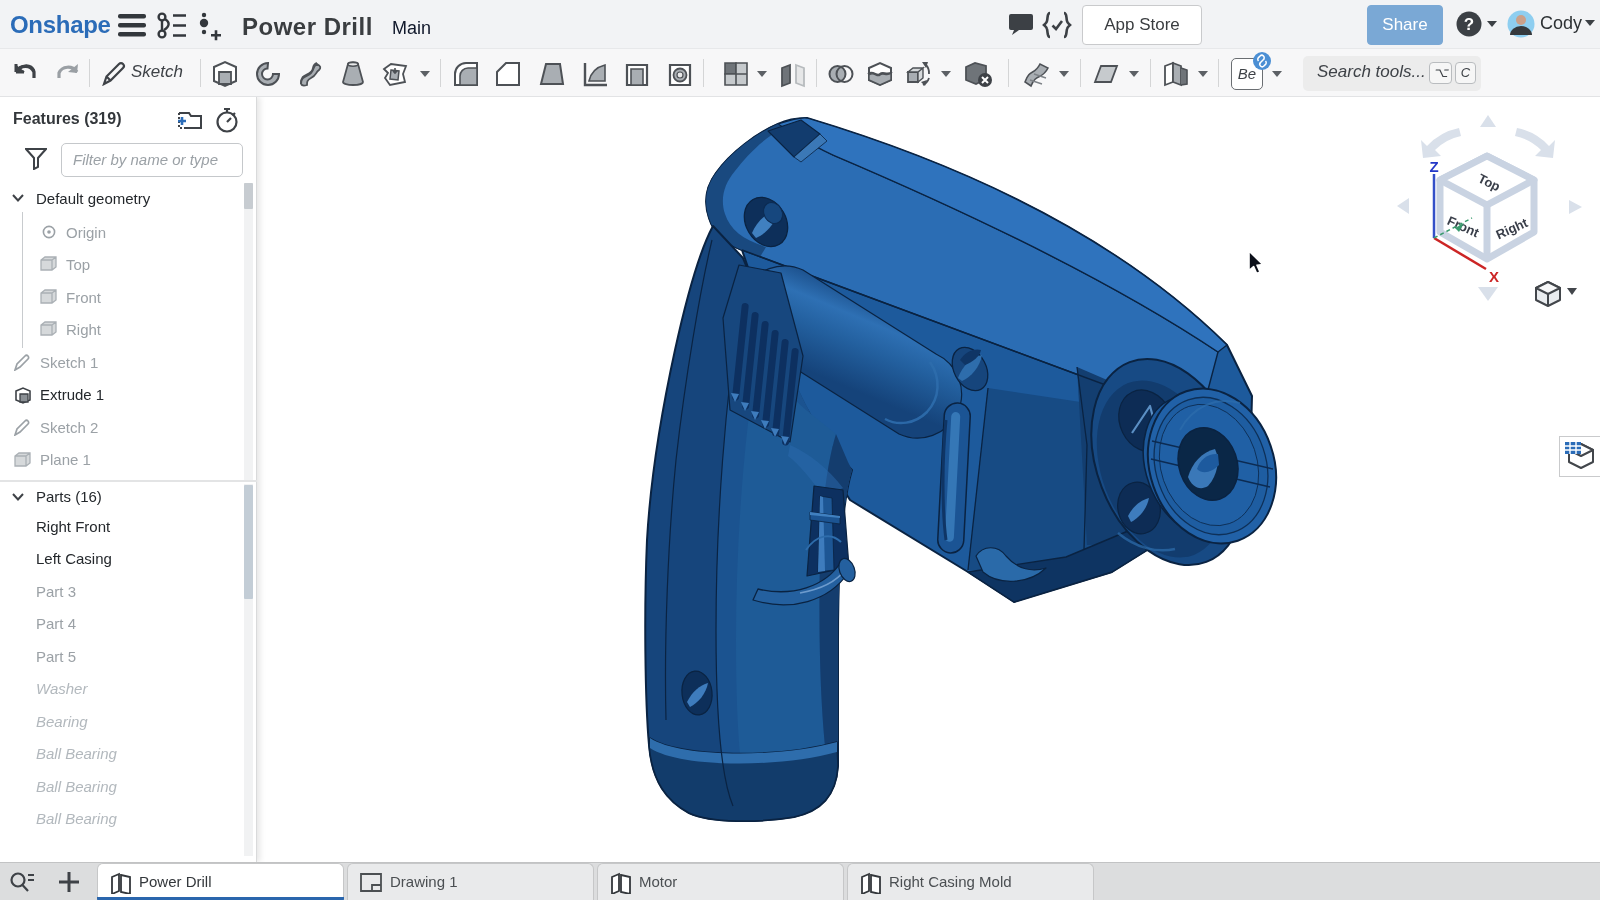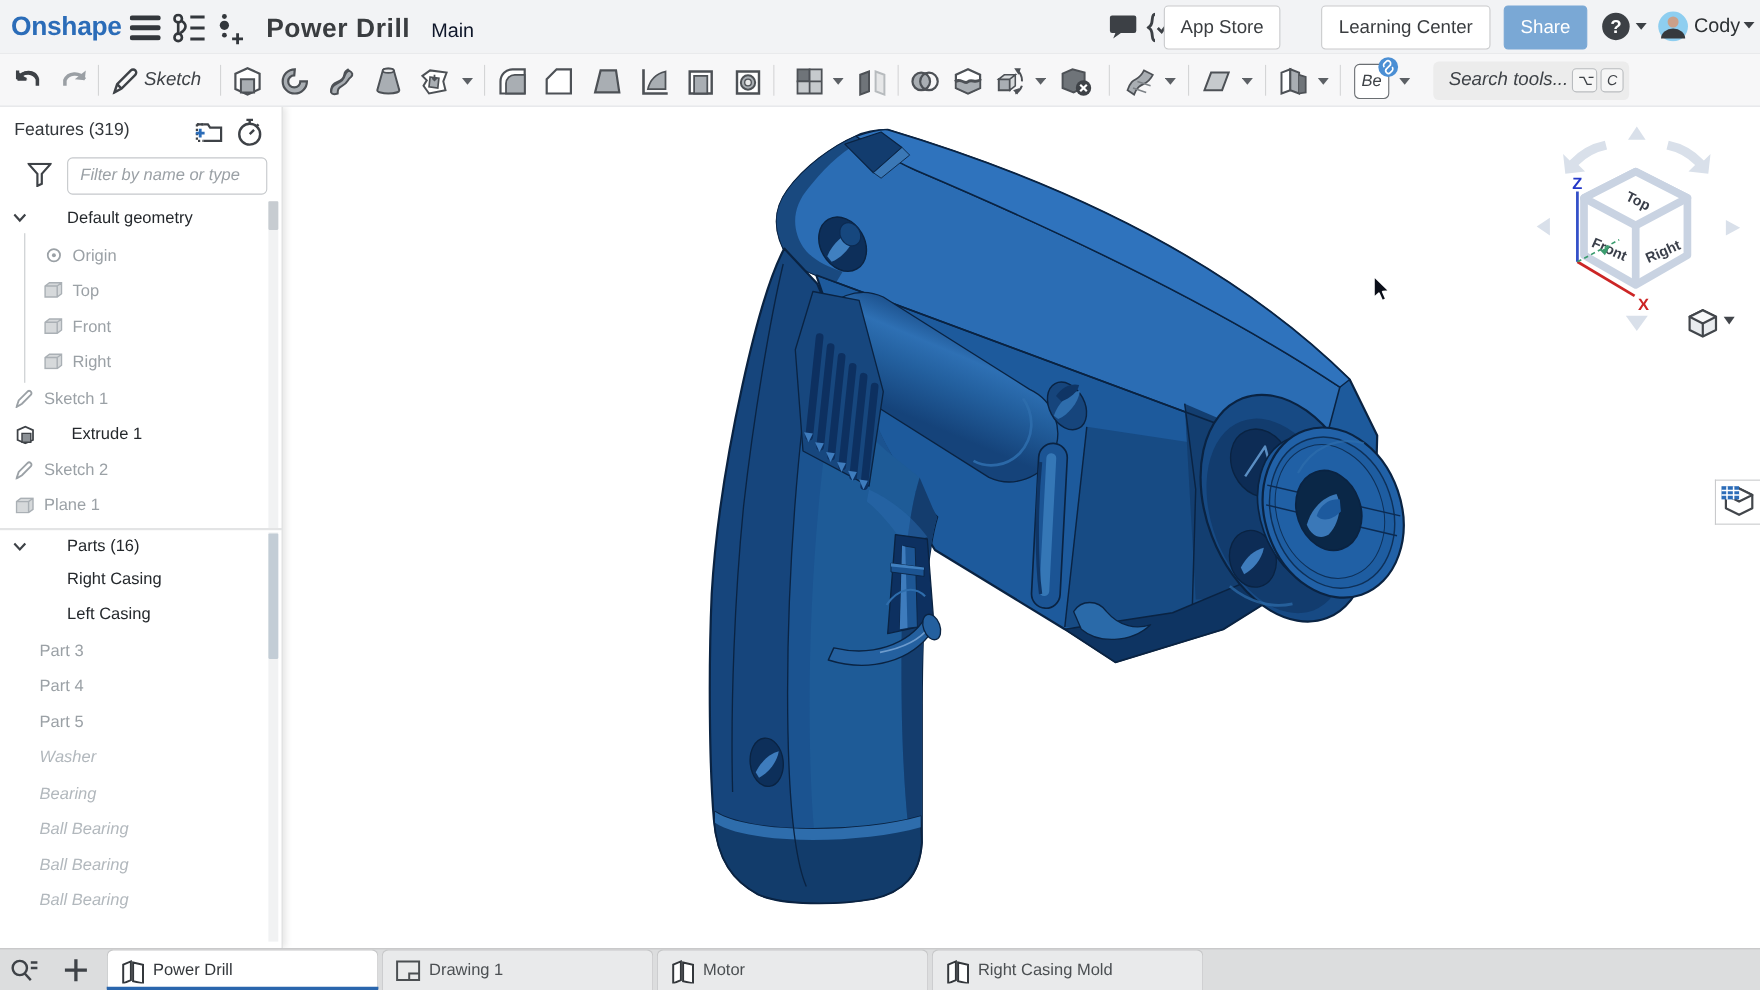--- a/index.html
+++ b/index.html
@@ -11,21 +11,21 @@
 #leftpanel { position:absolute; left:0; top:97px; width:257px; height:765px; background:#fff; border-right:1px solid #d9dadb; box-shadow:3px 0 6px rgba(0,0,0,0.10); z-index:20; }
 #tabbar { position:absolute; left:0; top:862px; width:1600px; height:38px; background:#dcddde; border-top:1px solid #c2c3c4; z-index:40; }
 .logo { position:absolute; left:10px; top:11px; font-size:24px; font-weight:700; color:#2b6cb8; letter-spacing:-0.3px; }
 .doctitle { position:absolute; left:242px; top:13px; font-size:24px; font-weight:700; color:#3a3d40; letter-spacing:0.5px; }
 .docver { position:absolute; left:392px; top:18px; font-size:18px; color:#0f172a; }
 .hbtn { position:absolute; top:5px; height:40px; background:#fff; border:1px solid #c9cacc; border-radius:4px; font-size:17px; color:#3a3d40; text-align:center; line-height:38px; }
 .sharebtn { position:absolute; top:5px; height:40px; background:#7aa8d5; border:1px solid #7aa8d5; border-radius:4px; font-size:17px; color:#fff; text-align:center; line-height:38px; }
 .tdiv { position:absolute; top:10px; width:1px; height:28px; background:#d4d5d6; }
 .ticon { position:absolute; top:11px; }
 .chev { position:absolute; top:20px; width:10px; height:10px; }
-.black { color:#24282c;margin-left:25px; }
+.black { color:#24282c; }
 .gray { color:#9ba1a6; }
 .lgray { color:#b2b8bd;font-style:italic; }
 .ptab { position:absolute; top:0px; height:38px; background:#e9eaeb; border:1px solid #c6c7c8; border-bottom:none; border-radius:6px 6px 0 0; font-size:15px; color:#4b4f52; }
 .ptab.active { background:#fff; }
 </style>
 </head>
 <body>
 
 <div id="viewport">
   <svg width="1600" height="765" viewBox="0 97 1600 765" style="position:absolute;left:0;top:0">
@@ -222,22 +222,21 @@
   <svg class="abs" style="left:1008px;top:13px" width="26" height="24">
       <path d="M3 1 h20 a2 2 0 0 1 2 2 v12 a2 2 0 0 1 -2 2 h-12 l-7 5 2-5 h-3 a2 2 0 0 1 -2 -2 v-12 a2 2 0 0 1 2 -2 z" fill="#3c4045"></path>
     </svg>
 
   <svg class="abs" style="left:1042px;top:11px" width="30" height="28" fill="none" stroke="#3c4045" stroke-width="2.6">
     <path d="M8 2 C4 2 6 8 2 8 M8 26 C4 26 6 20 2 20 M8 2 C6 6 8 10 8 14 C8 18 6 22 8 26" stroke-width="0" fill="none"></path>
     <path d="M8 2 C5 2 6 6 5 10 C4.5 12.5 3 13 2 14 C3 15 4.5 15.5 5 18 C6 22 5 26 8 26"></path>
     <path d="M22 2 C25 2 24 6 25 10 C25.5 12.5 27 13 28 14 C27 15 25.5 15.5 25 18 C24 22 25 26 22 26"></path>
     <path d="M10.5 14.5 l3.5 3.5 l6 -8"></path>
   </svg>
-  <div class="hbtn" style="left:1058px;width:106px">App Store</div>
-  <div class="hbtn" style="left:1201px;width:154px">Learning Center</div>
+  <div class="hbtn" style="left:1082px;width:120px">App Store</div>
   <div class="sharebtn" style="left:1367px;width:76px">Share</div>
 
   <svg class="abs" style="left:1456px;top:11px" width="42" height="28">
     <circle cx="13" cy="13" r="12.5" fill="#3c4045"></circle>
     <text x="13" y="19" font-size="17" font-weight="bold" fill="#fff" text-anchor="middle" font-family="Liberation Sans">?</text>
     <path d="M31 10 l5 6 5-6 z" fill="#3c4045"></path>
   </svg>
 
   <svg class="abs" style="left:1507px;top:10px" width="28" height="28">
     <circle cx="14" cy="14" r="13.5" fill="#8ecef0"></circle>
@@ -405,21 +404,21 @@
   <svg class="chev" style="left:1272px">
       <path d="M0 2 l5 6 5-6 z" fill="#5c6065"></path>
     </svg>
 
   <div class="abs" style="left:1303px;top:7px;width:178px;height:35px;background:#ececec;border-radius:5px"></div>
   <div class="abs" style="left:1317px;top:13px;font-size:17px;color:#3e4247">Search tools...</div>
   <div class="abs" style="left:1429px;top:13px;width:23px;height:22px;background:#f6f6f6;border:1px solid #b9bcbf;border-radius:4px;text-align:center;font-size:13px;line-height:20px;color:#3e4247">⌥</div>
   <div class="abs" style="left:1455px;top:13px;width:21px;height:22px;background:#f6f6f6;border:1px solid #b9bcbf;border-radius:4px;text-align:center;font-size:13px;line-height:20px;color:#3e4247">C</div>
 </div>
 <div id="leftpanel">
-  <div class="abs" style="left:13px;top:13px;font-size:16px;font-weight:400;color:#33373b">Features (319)</div>
+  <div class="abs" style="left:13px;top:13px;font-size:16px;font-weight:700;color:#33373b">Features (319)</div>
 
   <svg class="abs" style="left:177px;top:13px" width="26" height="20" fill="none" stroke="#3e4247" stroke-width="2">
     <path d="M8 3 L12 3 L14 6 L24 6 L24 18 L8 18"></path>
       <path d="M8 3 L2 3" stroke-dasharray="0"></path>
     <path d="M2 3 L8 3 M2 3 L2 18 L8 18" stroke-dasharray="2 2"></path>
     <path d="M5 7 v8 M1 11 h8" stroke="#2b6cb8" stroke-width="2.6"></path>
   </svg>
 
   <svg class="abs" style="left:215px;top:10px" width="24" height="26" fill="none" stroke="#3e4247" stroke-width="2.2">
     <circle cx="12" cy="15" r="9.5"></circle>
@@ -476,21 +475,21 @@
       <path d="M1 4 l4 -3 h11 v10 l-4 3 h-11 z M1 4 h11 v10 M12 4 l4 -3" fill="#d6d9db" stroke="#aab0b5" stroke-width="1.3"></path>
     </svg>
   <div class="abs gray" style="left:40px;top:354px;font-size:15px">Plane 1</div>
 
   <div class="abs" style="left:0;top:383px;width:257px;height:2px;background:#e3e4e5"></div>
 
   <svg class="abs" style="left:12px;top:394px" width="12" height="12">
       <path d="M1 3 l5 5.5 5-5.5" fill="none" stroke="#3e4247" stroke-width="2"></path>
     </svg>
   <div class="abs black" style="left:36px;top:391px;font-size:15px">Parts (16)</div>
-  <div class="abs black" style="left:36px;top:421px;font-size:15px">Right Casing</div>
+  <div class="abs black" style="left:36px;top:421px;font-size:15px">Right Front</div>
   <div class="abs black" style="left:36px;top:453px;font-size:15px">Left Casing</div>
   <div class="abs gray" style="left:36px;top:486px;font-size:15px">Part 3</div>
   <div class="abs gray" style="left:36px;top:518px;font-size:15px">Part 4</div>
   <div class="abs gray" style="left:36px;top:551px;font-size:15px">Part 5</div>
   <div class="abs lgray" style="left:36px;top:583px;font-size:15px">Washer</div>
   <div class="abs lgray" style="left:36px;top:616px;font-size:15px">Bearing</div>
   <div class="abs lgray" style="left:36px;top:648px;font-size:15px">Ball Bearing</div>
   <div class="abs lgray" style="left:36px;top:681px;font-size:15px">Ball Bearing</div>
   <div class="abs lgray" style="left:36px;top:713px;font-size:15px">Ball Bearing</div>
 

